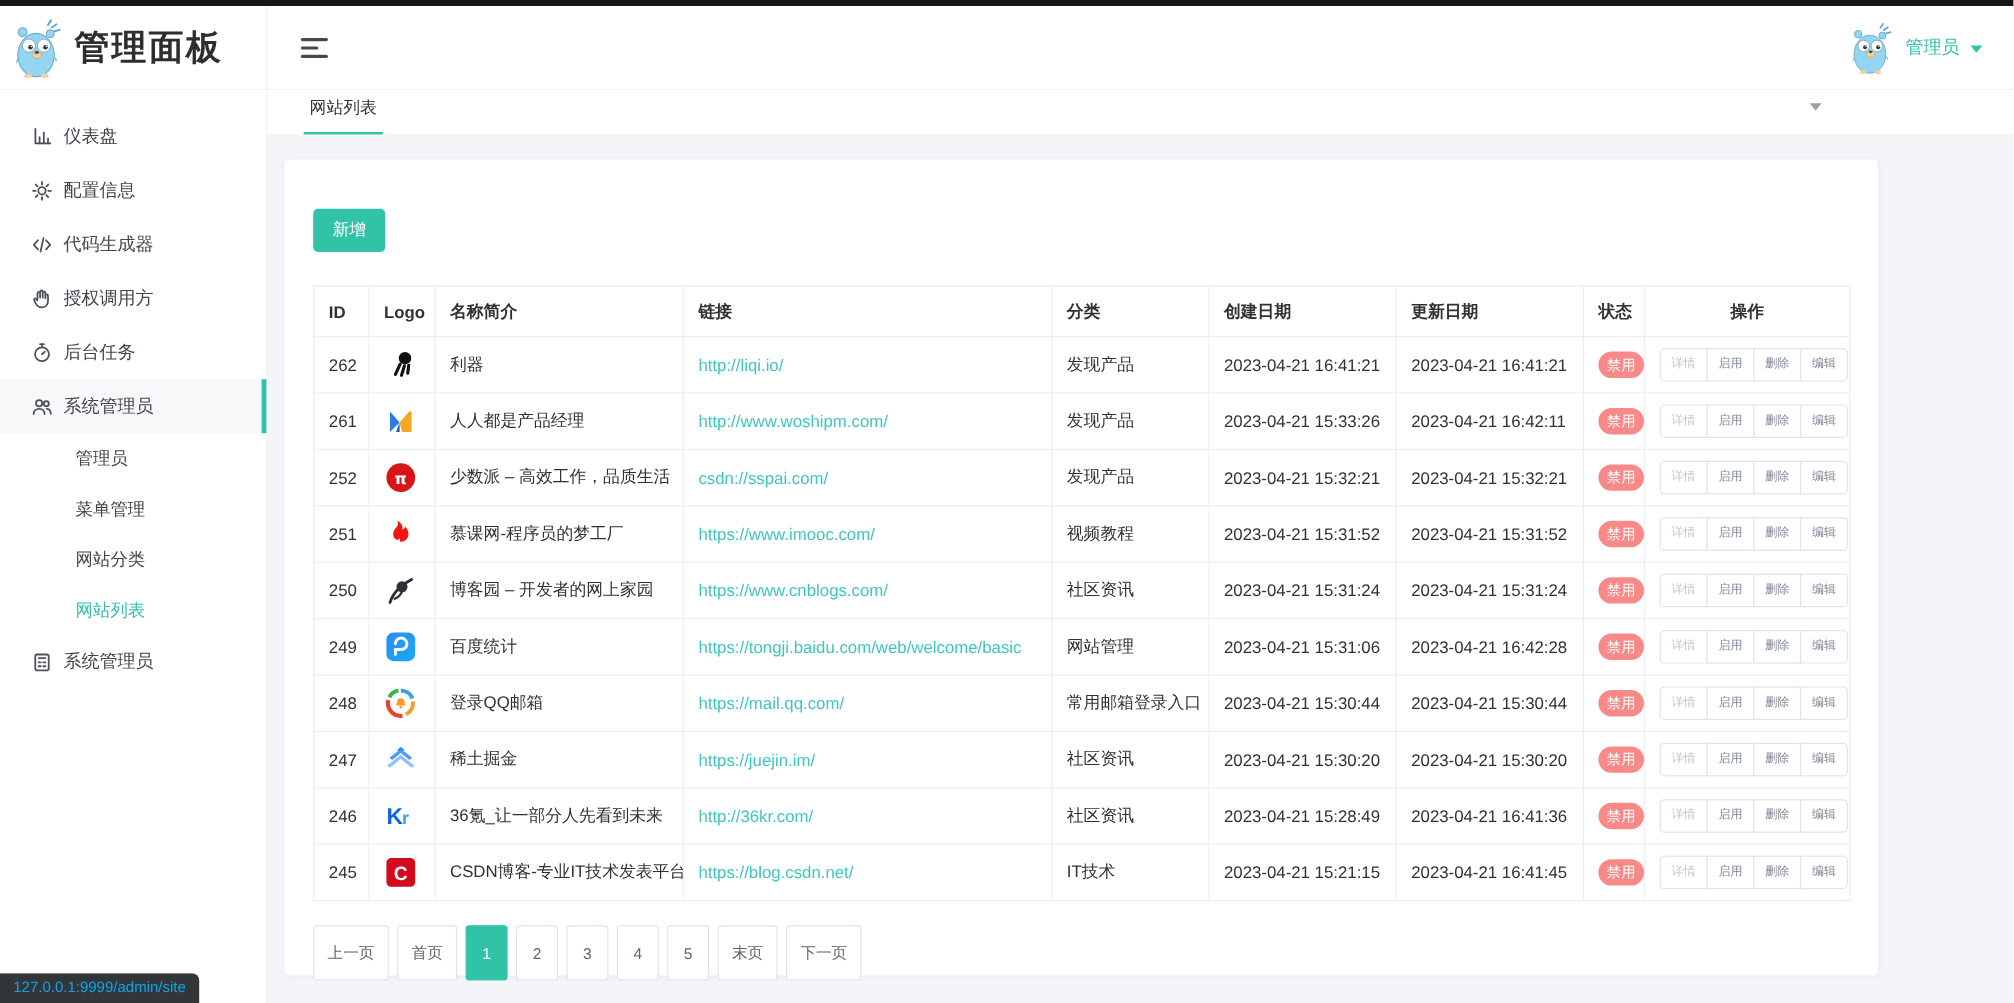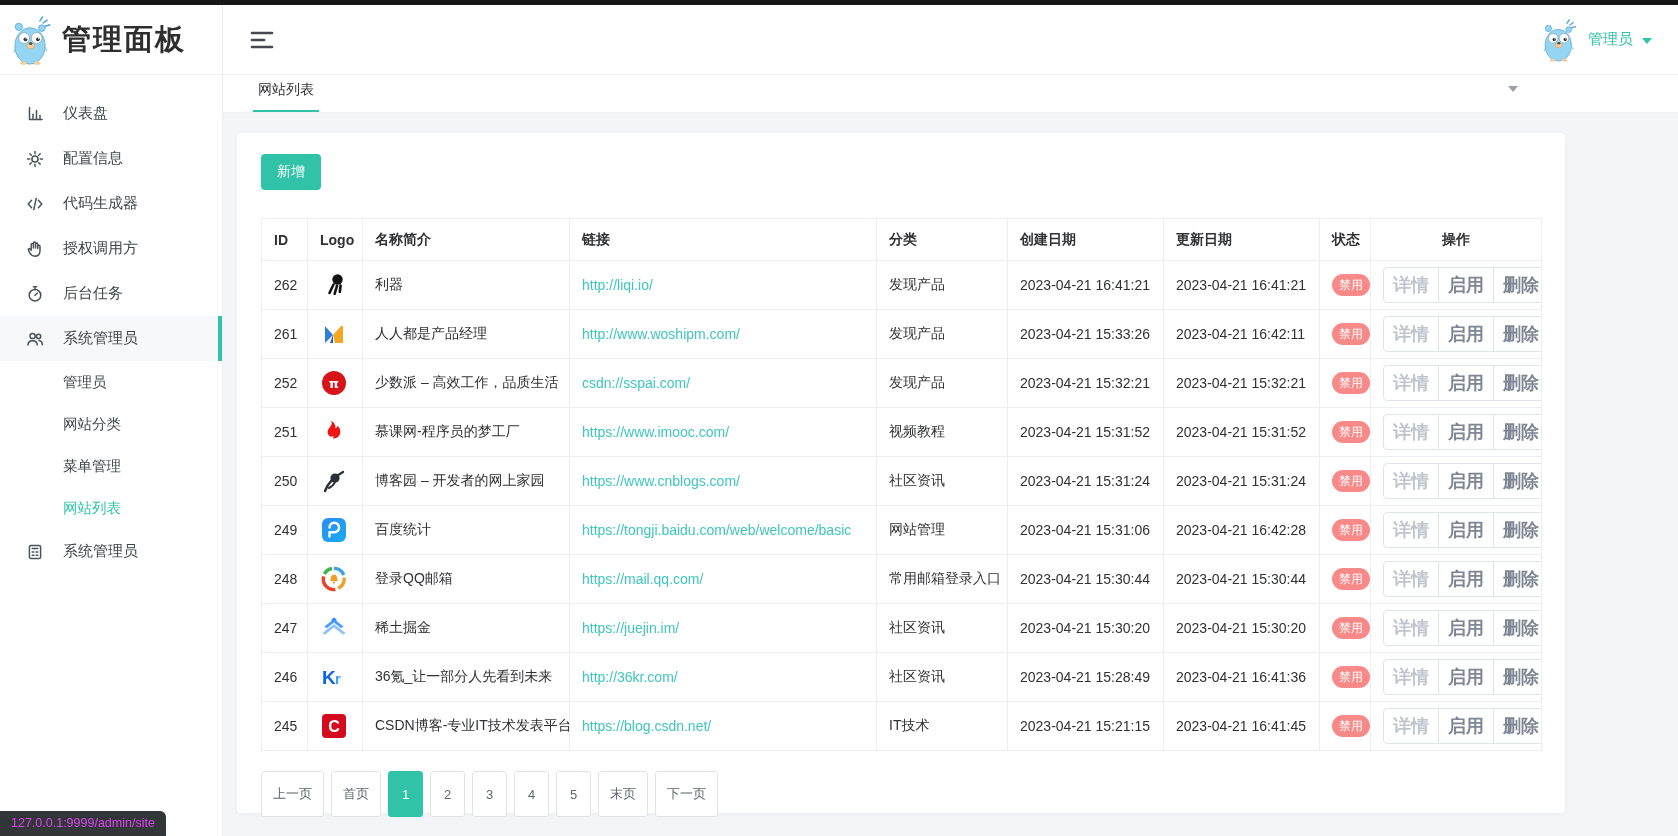--- a/index.html
+++ b/index.html
@@ -18,21 +18,21 @@
   }
   .top-strip{height:5px;background:#161616;}
   .app{display:flex;height:831px;}
 
   
   .sidebar{width:223px;background:#fff;border-right:1px solid #eceef2;flex:0 0 223px;display:flex;flex-direction:column;}
   .logo-block{height:70px;border-bottom:1px solid #f0f1f3;display:flex;align-items:center;padding:0 10px;gap:8px;}
   .logo-gopher{width:44px;height:50px;flex:0 0 44px;}
   .logo-title{font-size:29px;color:#2e2e2e;font-weight:600;letter-spacing:2px;white-space:nowrap;}
   .menu{padding-top:16px;}
-  .menu-item{height:45px;display:flex;align-items:center;gap:19px;padding-left:26px;font-size:15px;color:#41454c;cursor:pointer;position:relative;}
+  .menu-item{height:45px;display:flex;align-items:center;gap:9px;padding-left:26px;font-size:15px;color:#41454c;cursor:pointer;position:relative;}
   .menu-item .mi-icon{width:18px;height:18px;display:inline-flex;}
   .menu-item .mi-icon svg{width:18px;height:18px;}
   .menu-item.active{background:#f7f8fa;}
   .menu-item.active::after{content:"";position:absolute;right:0;top:0;bottom:0;width:4px;background:var(--accent);}
   .menu-item.sub{padding-left:63px;height:42px;font-size:14.5px;}
   .menu-item.selected{color:var(--accent);}
   .menu-item.gap-before{margin-top:14px;}
 
   
   .main{flex:1;display:flex;flex-direction:column;min-width:0;}
@@ -43,44 +43,44 @@
   .user-label{color:var(--accent);font-size:15px;}
   .caret-down{width:0;height:0;border-left:5px solid transparent;border-right:5px solid transparent;border-top:6px solid var(--accent);margin-top:2px;}
 
   .tabbar{height:38px;background:#fff;display:flex;align-items:flex-end;padding-left:30px;position:relative;border-bottom:1px solid #eef0f3;}
   .tab{font-size:14px;color:var(--txt);padding:0 5px 11px;border-bottom:2px solid var(--accent);cursor:pointer;}
   .tab-caret{position:absolute;right:160px;top:11px;width:0;height:0;border-left:5px solid transparent;border-right:5px solid transparent;border-top:6px solid #9aa0a8;cursor:pointer;}
 
   .content{flex:1;padding:20px 113px 0 14px;}
   .card{background:#fff;border-radius:4px;padding:15px 24px 20px;box-shadow:0 1px 4px rgba(0,0,0,.05);height:680px;}
 
-  .btn-add{background:var(--accent);color:#fff;border:none;border-radius:4px;padding:9px 16px;font-size:14px;cursor:pointer;margin:6px 0 28px;}
+  .btn-add{background:var(--accent);color:#fff;border:none;border-radius:4px;padding:9px 16px;font-size:14px;cursor:pointer;margin:26px 0 28px;}
 
   
   table{width:100%;border-collapse:collapse;table-layout:fixed;}
   th,td{border:1px solid var(--border);padding:6px 12px;font-size:14px;color:var(--txt);overflow:hidden;white-space:nowrap;}
   th{font-weight:700;height:42px;text-align:left;}
   th.center{text-align:center;}
   td{height:47px;}
   td a{color:var(--link);text-decoration:none;}
   .logo-badge{width:28px;height:28px;display:inline-flex;align-items:center;justify-content:center;vertical-align:middle;}
   .logo-badge svg{width:28px;height:28px;}
   .status-badge{background:var(--badge);color:#fff;font-size:12px;padding:5px 7px;border-radius:11px;display:inline-block;line-height:1;}
   .btn-group{display:inline-flex;}
-  .btn-group button{background:#fff;border:1px solid #dfe3ea;color:#7e8694;font-size:18px;padding:8px 9px;margin-left:-1px;cursor:pointer;line-height:1;white-space:nowrap;font-weight:bold;}
+  .btn-group button{background:#fff;border:1px solid #dfe3ea;color:#7e8694;font-size:10px;padding:8px 9px;margin-left:-1px;cursor:pointer;line-height:1;white-space:nowrap;}
   .btn-group button:first-child{border-radius:4px 0 0 4px;margin-left:0;}
   .btn-group button:last-child{border-radius:0 4px 4px 0;}
   .btn-group button.muted{color:#bfc5cе;color:#bfc5ce;}
 
   
   .pagination{margin-top:20px;display:flex;gap:7px;}
   .page-btn{min-width:35px;height:46px;border:1px solid #e0e4ea;background:#fff;color:#5f6670;font-size:13px;border-radius:3px;padding:0 11px;cursor:pointer;}
   .page-btn.active{background:var(--accent);border-color:var(--accent);color:#fff;}
 
-  .url-tip{position:fixed;left:0;bottom:0;background:#333639;color:#d946ef;font-size:12.5px;padding:5px 11px 6px;border-top-right-radius:6px;z-index:9;}
+  .url-tip{position:fixed;left:0;bottom:0;background:#333639;color:#0ea5e9;font-size:12.5px;padding:5px 11px 6px;border-top-right-radius:6px;z-index:9;}
 </style>
 </head>
 <body>
 
 <div class="top-strip"></div>
 
 <div class="app">
 
   <aside class="sidebar">
     <div class="logo-block">
@@ -164,24 +164,24 @@
               <circle cx="12.6" cy="6.4" r="2.1"></circle>
               <path d="M13 10.5c2.1.3 3.3 2 3.3 4.3"></path>
             </svg>
           </span>
           <span>系统管理员</span>
         </div>
         <div class="menu-item sub">
           <span>管理员</span>
         </div>
         <div class="menu-item sub">
+          <span>菜单管理</span>
+        </div>
+        <div class="menu-item sub">
           <span>网站分类</span>
-        </div>
-        <div class="menu-item sub">
-          <span>菜单管理</span>
         </div>
         <div class="menu-item sub selected">
           <span>网站列表</span>
         </div>
         <div class="menu-item">
           <span class="mi-icon">
             <svg viewBox="0 0 18 18" fill="none" stroke="#4c525b" stroke-width="1.5" stroke-linecap="round" stroke-linejoin="round">
               <rect x="3.4" y="2.4" width="11.2" height="13.2" rx="1.6"></rect>
               <path d="M6.2 5.4h5.6M6.2 9h1.7M10.1 9h1.7M6.2 12.2h1.7M10.1 12.2h1.7"></path>
             </svg>

